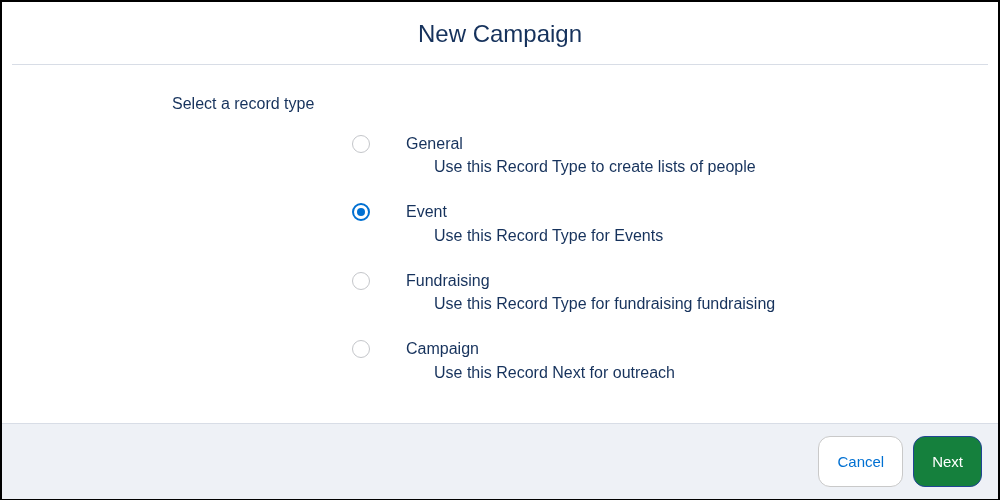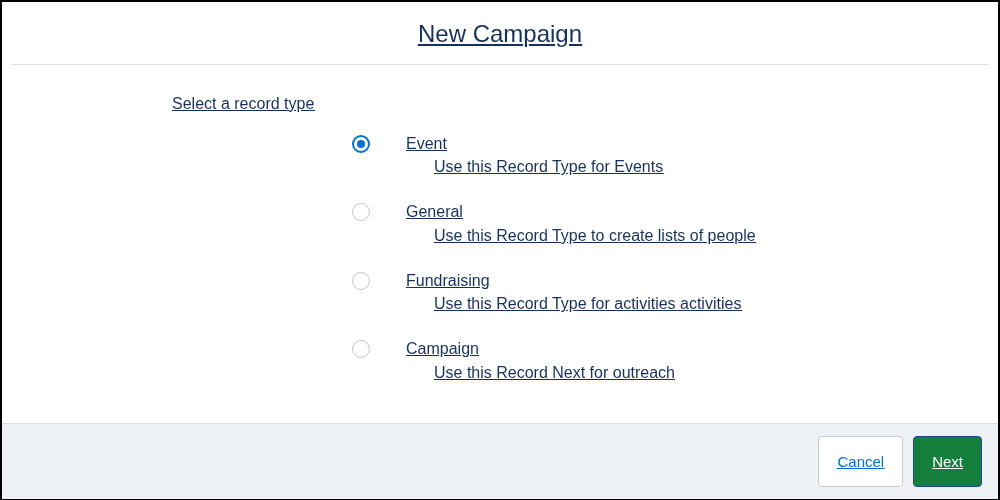--- a/index.html
+++ b/index.html
@@ -1,19 +1,18 @@
 <!DOCTYPE html>
 <html><head>
   <meta charset="utf-8">
   <style>
     * {
       box-sizing: border-box;
       margin: 0;
       padding: 0;
-      text-decoration: underline;
     }
     body {
       font-family: -apple-system, BlinkMacSystemFont, "Segoe UI", Helvetica, Arial, sans-serif;
       background: #fff;
       width: 1000px;
       height: 500px;
       overflow: hidden;
     }
     .modal {
       width: 1000px;
@@ -99,21 +98,21 @@
       background: #eef1f6;
       border-top: 1px solid #d8dde6;
       padding: 12px 16px;
       display: flex;
       justify-content: flex-end;
       gap: 10px;
     }
     .btn {
       font-size: 15px;
       padding: 16px 18px;
-      border-radius: 4px;
+      border-radius: 12px;
       cursor: pointer;
       border: 1px solid transparent;
     }
     .btn-neutral {
       background: #fff;
       border: 1px solid #c9c9c9;
       color: #0070d2;
     }
     .btn-brand {
       background: #15803d;
@@ -127,40 +126,40 @@
 <div class="modal">
   <div class="modal-header">
     <h2 class="modal-title">New Campaign</h2>
   </div>
   <hr class="header-divider">
   <div class="modal-body">
     <div class="prompt">Select a record type</div>
     <div class="options">
 
       <div class="option">
+        <span class="radio"></span>
+        <div class="option-text">
+          <span class="option-label">General</span>
+          <span class="option-desc">Use this Record Type to create lists of people</span>
+        </div>
+      </div>
+
+      <div class="option">
         <span class="radio selected"></span>
         <div class="option-text">
           <span class="option-label">Event</span>
           <span class="option-desc">Use this Record Type for Events</span>
         </div>
       </div>
 
       <div class="option">
         <span class="radio"></span>
         <div class="option-text">
-          <span class="option-label">General</span>
-          <span class="option-desc">Use this Record Type to create lists of people</span>
-        </div>
-      </div>
-
-      <div class="option">
-        <span class="radio"></span>
-        <div class="option-text">
           <span class="option-label">Fundraising</span>
-          <span class="option-desc">Use this Record Type for activities activities</span>
+          <span class="option-desc">Use this Record Type for fundraising fundraising</span>
         </div>
       </div>
 
       <div class="option">
         <span class="radio"></span>
         <div class="option-text">
           <span class="option-label">Campaign</span>
           <span class="option-desc">Use this Record Next for outreach</span>
         </div>
       </div>

